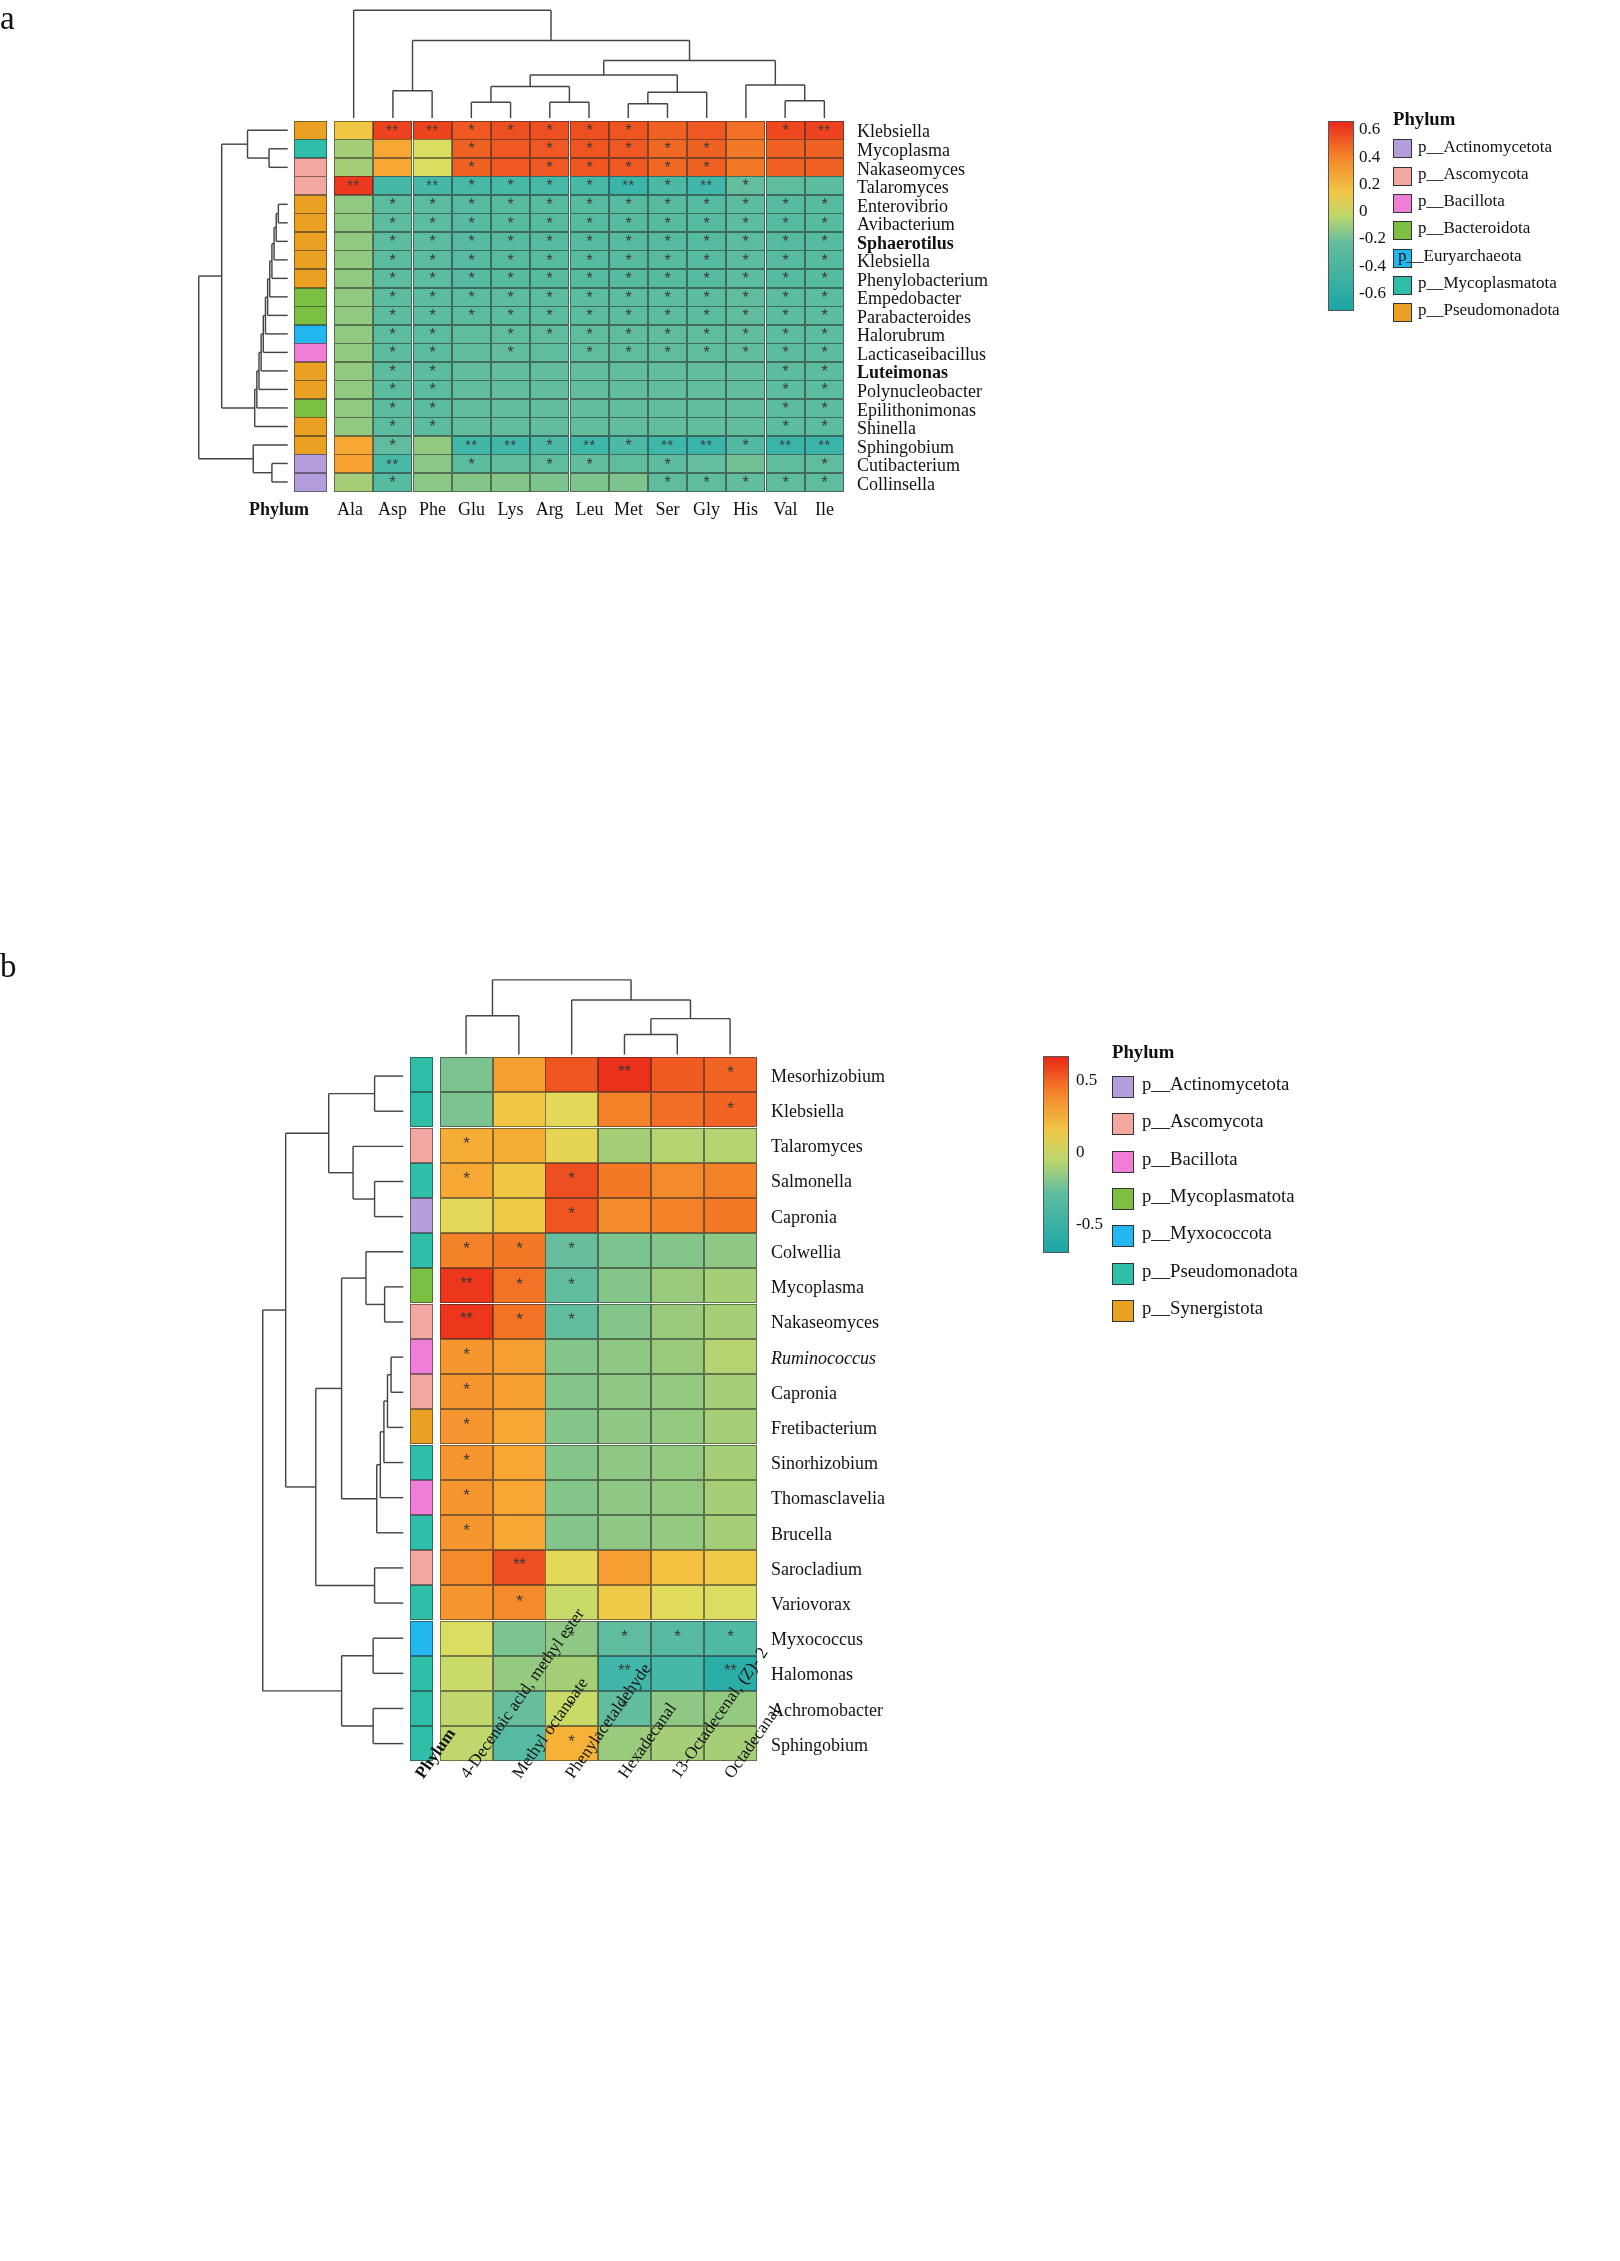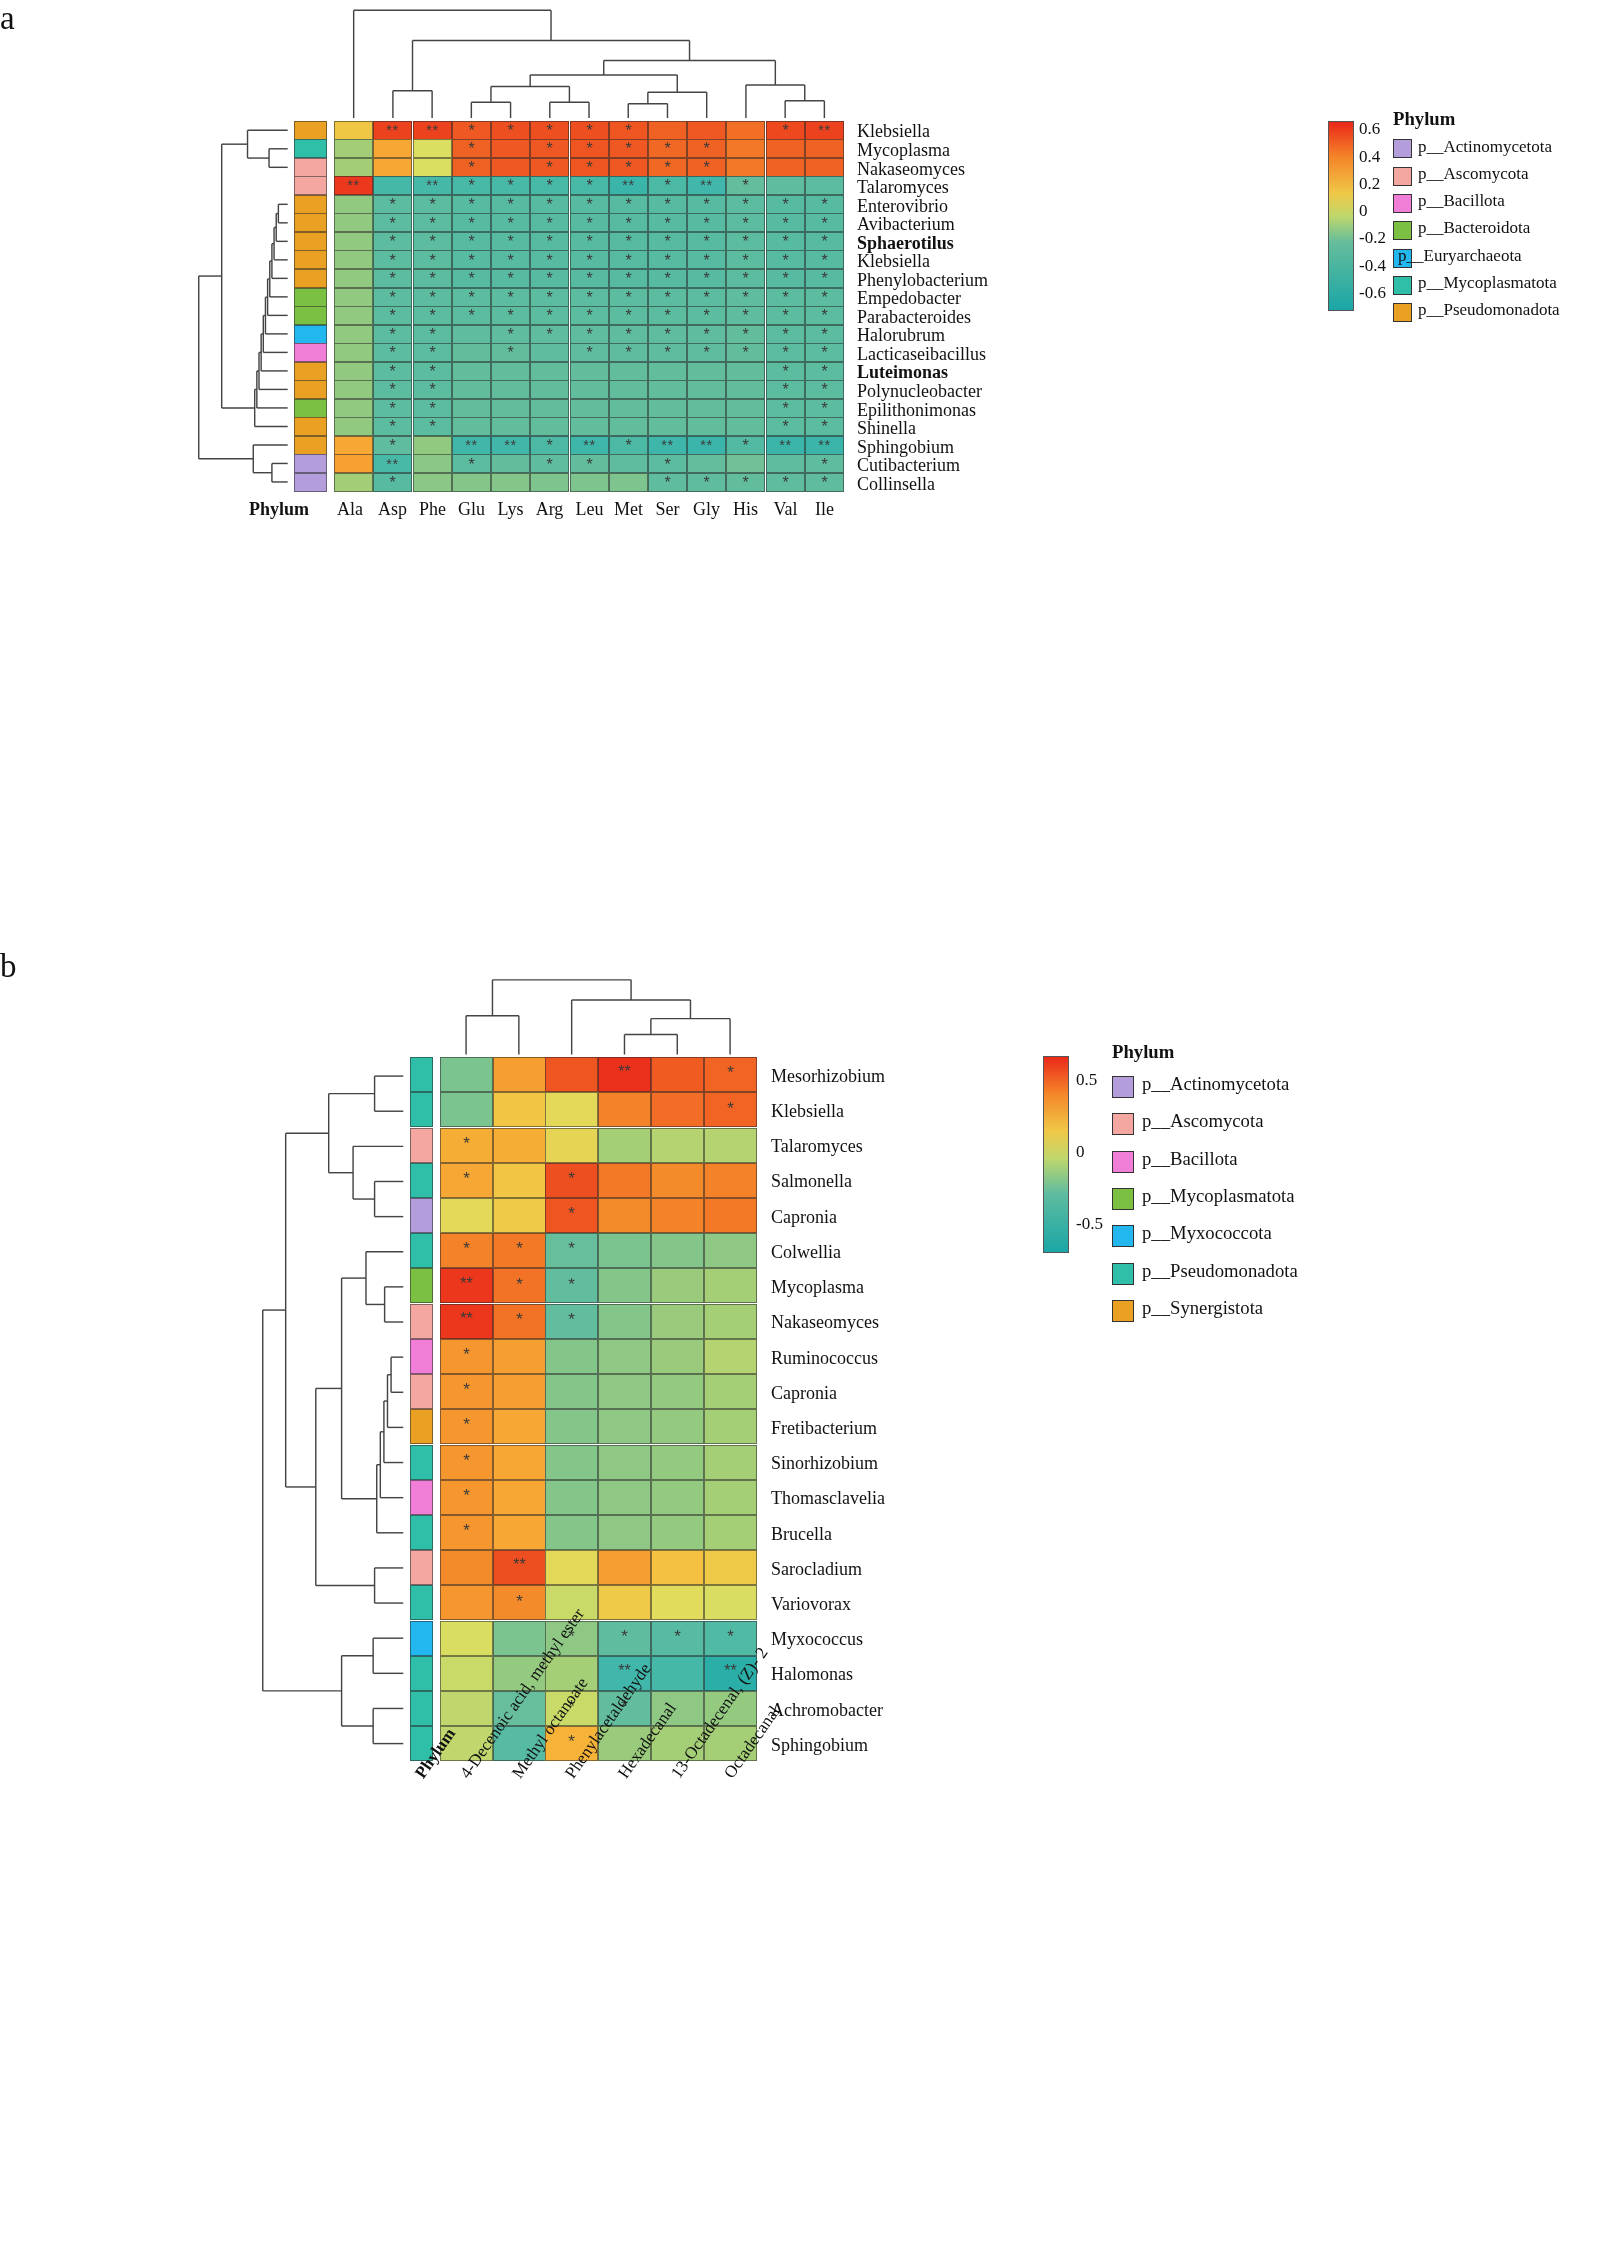--- a/index.html
+++ b/index.html
@@ -814,21 +814,21 @@
       <div class="cell" style="left:651px;top:778px;width:53px;height:35px;background:#a5cf76;"></div>
       <div class="cell" style="left:704px;top:778px;width:53px;height:35px;background:#a5cf76;"></div>
       <div class="rowlabel" style="left:771px;top:118px;">Mesorhizobium</div>
       <div class="rowlabel" style="left:771px;top:153px;">Klebsiella</div>
       <div class="rowlabel" style="left:771px;top:188px;">Talaromyces</div>
       <div class="rowlabel" style="left:771px;top:223px;">Salmonella</div>
       <div class="rowlabel" style="left:771px;top:259px;">Capronia</div>
       <div class="rowlabel" style="left:771px;top:294px;">Colwellia</div>
       <div class="rowlabel" style="left:771px;top:329px;">Mycoplasma</div>
       <div class="rowlabel" style="left:771px;top:364px;">Nakaseomyces</div>
-      <div class="rowlabel" style="left:771px;top:400px;">Ruminococcus</div>
+      <div class="rowlabel" style="left:771px;top:400px;font-style:italic;">Ruminococcus</div>
       <div class="rowlabel" style="left:771px;top:435px;">Capronia</div>
       <div class="rowlabel" style="left:771px;top:470px;">Fretibacterium</div>
       <div class="rowlabel" style="left:771px;top:505px;">Sinorhizobium</div>
       <div class="rowlabel" style="left:771px;top:540px;">Thomasclavelia</div>
       <div class="rowlabel" style="left:771px;top:576px;">Brucella</div>
       <div class="rowlabel" style="left:771px;top:611px;">Sarocladium</div>
       <div class="rowlabel" style="left:771px;top:646px;">Variovorax</div>
       <div class="rowlabel" style="left:771px;top:681px;">Myxococcus</div>
       <div class="rowlabel" style="left:771px;top:716px;">Halomonas</div>
       <div class="rowlabel" style="left:771px;top:752px;">Achromobacter</div>

